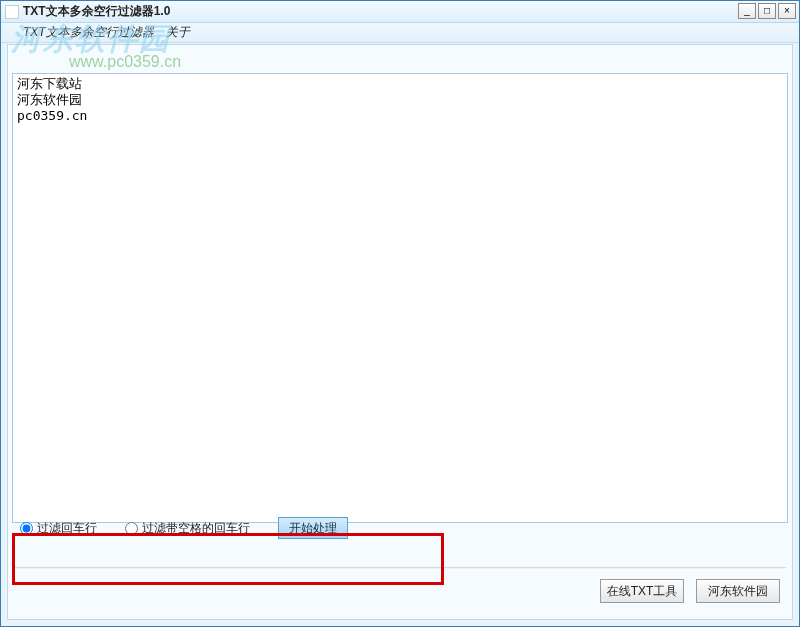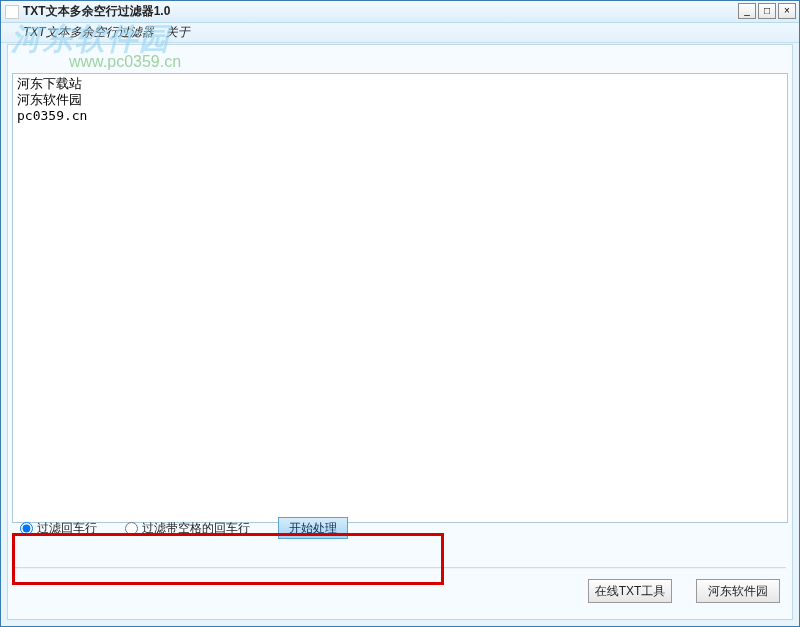--- a/index.html
+++ b/index.html
@@ -166,21 +166,21 @@
   left: 4px; right: 6px;
   top: 522px;
   height: 2px;
   background: linear-gradient(#ccc,#fff);
 }
 .bottom-row {
   position: absolute;
   right: 12px;
   bottom: 16px;
   display: flex;
-  gap: 24px;
+  gap: 12px;
 }
 .btn {
   width: 84px;
   height: 24px;
   background: linear-gradient(#fdfdfd,#e6e6e6);
   border: 1px solid #999;
   font-size: 12px;
   cursor: pointer;
   color: #222;
 }

